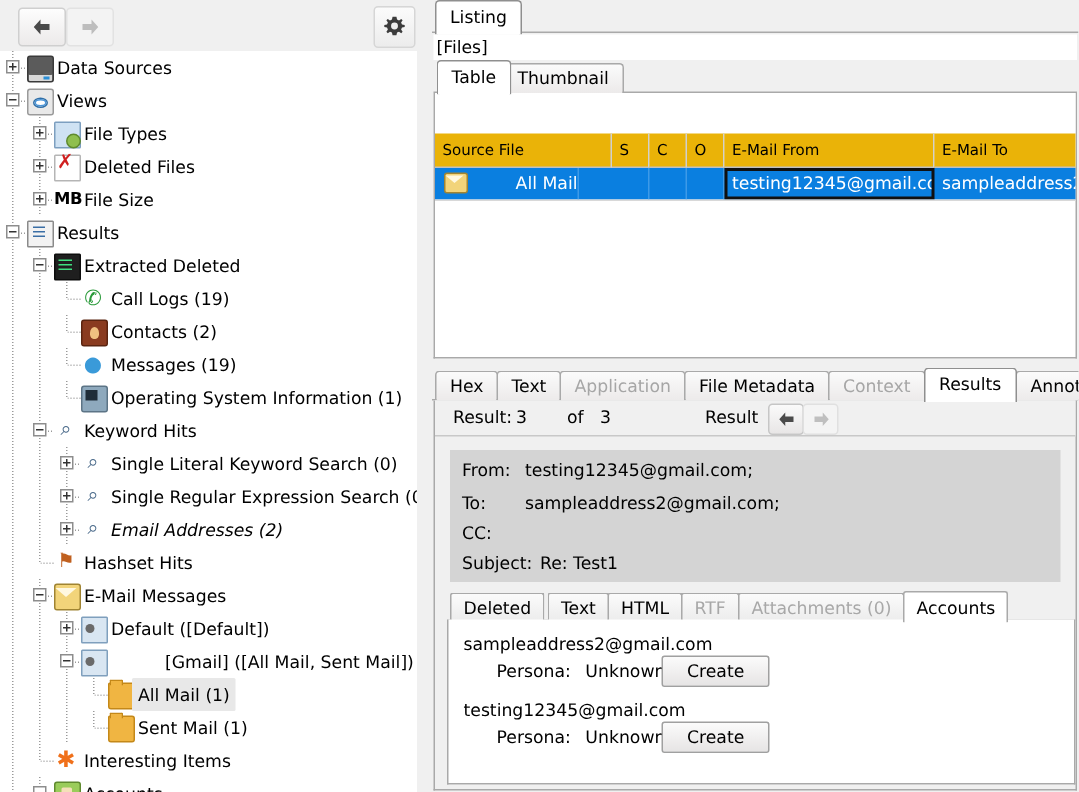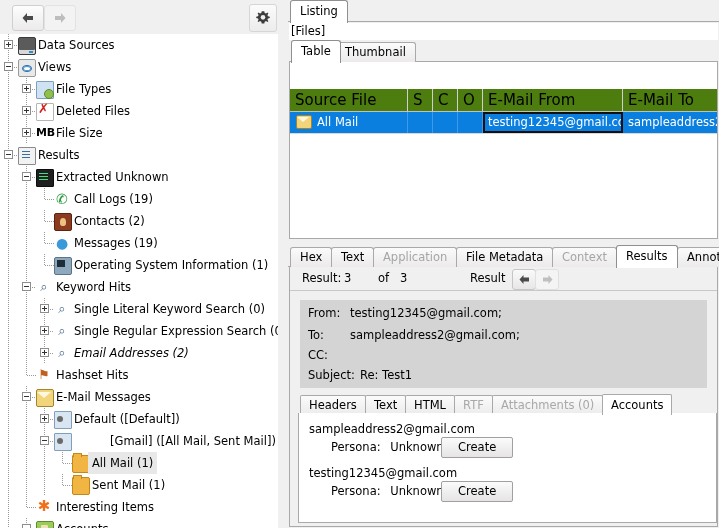--- a/index.html
+++ b/index.html
@@ -92,23 +92,23 @@
   #listing-tabline{position:absolute;left:0;top:21px;width:431px;height:1px;background:#a9a9a9;}
 
   #crumb{position:absolute;left:1px;top:23px;width:429px;height:17px;background:#fff;font-size:11.5px;line-height:17px;padding-left:2px;box-sizing:border-box;}
 
   #ttabs{position:absolute;left:1px;top:40px;width:429px;height:22px;background:#f0f0f0;}
   #ttabline{position:absolute;left:0;top:21px;width:429px;height:1px;background:#a9a9a9;}
 
   #tablebox{position:absolute;left:1px;top:62px;width:429px;height:177px;background:#fff;border:1px solid #a9a9a9;border-top:none;box-sizing:border-box;overflow:hidden;}
   #colhdrspace{position:absolute;left:0;top:0;width:429px;height:27px;background:#fff;}
   #thead{position:absolute;left:0;top:27px;width:429px;height:23px;background:#fff;}
-  .th{position:absolute;top:0;height:23px;line-height:23px;font-size:15px;
+  .th{position:absolute;top:0;height:23px;line-height:23px;font-size:10px;
       border-right:1px solid #d0d0d0;border-bottom:1px solid #c0c0c0;box-sizing:border-box;
-      padding-left:5px;background:#4d7c0f;overflow:hidden;white-space:nowrap;}
+      padding-left:5px;background:#eab308;overflow:hidden;white-space:nowrap;}
   #trow{position:absolute;left:0;top:50px;width:429px;height:21px;background:#0a7fe0;}
   .td{position:absolute;top:0;height:21px;line-height:21px;font-size:11.5px;color:#fff;
       box-sizing:border-box;padding-left:5px;overflow:hidden;white-space:nowrap;
       border-right:1px solid #3d9ae8;}
   .td.focus{border:2px solid #101010;line-height:17px;padding-left:3px;}
   .td .mini{position:absolute;left:6px;top:3px;width:14px;height:12px;background:#f2d47a;border:1px solid #a08432;border-radius:2px;}
   .td .mini:after{content:"";position:absolute;left:0;top:1px;width:0;height:0;border-left:6px solid transparent;border-right:6px solid transparent;border-top:5px solid #fff8e0;}
   #rowline{position:absolute;left:0;top:71px;width:429px;height:1px;background:#d8d8d8;}
 
   
@@ -213,21 +213,21 @@
           <div class="exp" style="left: 4px;"></div>
           <div class="ico ic-res" style="left: 18px;"></div>
           <span class="lbl" style="left: 38px;">Results</span>
         </div>
         <div class="row">
           <div class="guide" style="left: 8px;"></div>
           <div class="guide" style="left: 26px;"></div>
           <div class="elbow" style="left: 32px; width: 4px;"></div>
           <div class="exp" style="left: 22px;"></div>
           <div class="ico ic-extc" style="left: 36px;"></div>
-          <span class="lbl" style="left: 56px;">Extracted Unknown</span>
+          <span class="lbl" style="left: 56px;">Extracted Deleted</span>
         </div>
         <div class="row">
           <div class="guide" style="left: 8px;"></div>
           <div class="guide" style="left: 26px;"></div>
           <div class="guide" style="left: 44px; height: 11px;"></div>
           <div class="elbow" style="left: 45px; width: 9px;"></div>
           <div class="ico ic-call" style="left: 54px; text-align: center;">✆</div>
           <span class="lbl" style="left: 74px;">Call Logs (19)</span>
         </div>
         <div class="row">
@@ -379,21 +379,21 @@
         <div id="colhdrspace"></div>
         <div id="thead">
             <div class="th" style="left: 0px; width: 118px;">Source File</div>
             <div class="th" style="left: 118px; width: 25px;">S</div>
             <div class="th" style="left: 143px; width: 25px;">C</div>
             <div class="th" style="left: 168px; width: 25px;">O</div>
             <div class="th" style="left: 193px; width: 140px;">E-Mail From</div>
             <div class="th" style="left: 333px; width: 96px;">E-Mail To</div>
           </div>
         <div id="trow">
-            <div class="td" style="left: 0px; width: 118px;"><span class="mini"></span><span style="margin-left: 22px;">All Mail</span></div>
+            <div class="td" style="left: 0px; width: 96px; text-align: right;"><span class="mini"></span><span style="margin-left: 22px;">All Mail</span></div>
             <div class="td" style="left: 118px; width: 25px;"></div>
             <div class="td" style="left: 143px; width: 25px;"></div>
             <div class="td" style="left: 168px; width: 25px;"></div>
             <div class="td focus" style="left: 193px; width: 140px;">testing12345@gmail.com;</div>
             <div class="td" style="left: 333px; width: 96px;">sampleaddress2@gm</div>
           </div>
         <div id="rowline"></div>
       </div>
     </div>
 
@@ -443,21 +443,21 @@
             <span class="hval" style="left:42px;"></span>
           </div>
           <div class="hline" style="top:64px;">
             <span class="hlabel">Subject:</span>
             <span class="hval" style="left:52px;">Re: Test1</span>
           </div>
         </div>
 
         <div id="btabs">
           <div id="btabline"></div>
-        <div class="btab" style="left: 2px;">Headers</div>
+        <div class="btab" style="left: 2px;">Deleted</div>
             <div class="btab" style="left: 67px;">Text</div>
             <div class="btab" style="left: 107px;">HTML</div>
             <div class="btab dim" style="left: 156px;">RTF</div>
             <div class="btab dim" style="left: 194px;">Attachments (0)</div>
             <div class="btab active" style="left: 304px;">Accounts</div>
           </div>
 
         <div id="accbox">
           <div class="acct-email" style="top:8px;">sampleaddress2@gmail.com</div>
           <div class="acct-persona" style="top:26px;">

